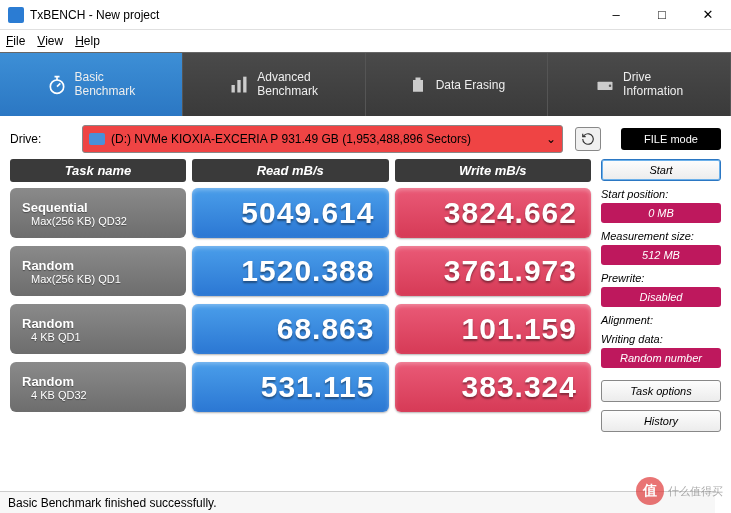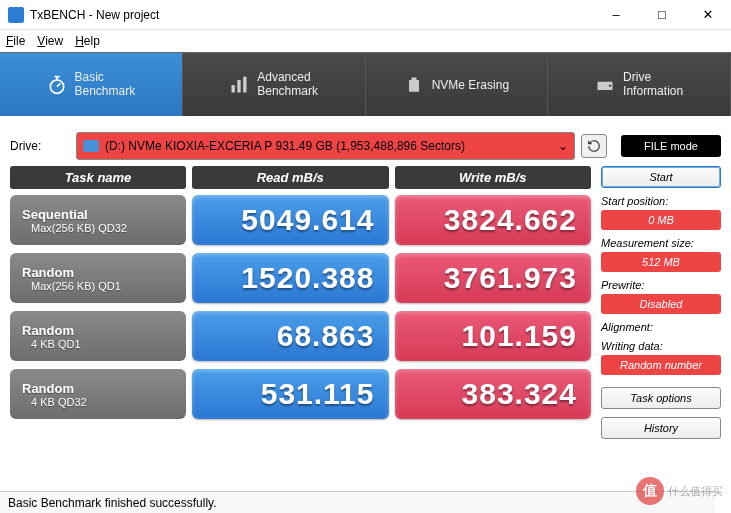--- a/index.html
+++ b/index.html
@@ -11,21 +11,21 @@
 .win-btn { width: 46px; height: 30px; display: flex; align-items: center; justify-content: center; font-size: 13px; }
 
 .menubar { height: 22px; display: flex; align-items: center; padding-left: 6px; gap: 12px; background: #fff; font-size: 12px; }
 .menubar span u { text-decoration: underline; }
 
 .tabbar { height: 64px; background: linear-gradient(#4a4a4a,#3a3a3a); display: flex; border-top: 1px solid #666; }
 .tab { flex: 1; display: flex; align-items: center; justify-content: center; gap: 8px; color: #eee; font-size: 12px; border-right: 1px solid #555; position: relative; }
 .tab.active { background: linear-gradient(#3d8fd6,#2b77c3); }
 .tab .tab-icon { width: 20px; height: 20px; }
 
-.toolbar-row { display: flex; align-items: center; padding: 16px 10px 6px 10px; gap: 6px; }
+.toolbar-row { display: flex; align-items: center; padding: 9px 10px 6px 10px; gap: 12px; }
 .drive-label { font-size: 12px; width: 60px; }
 .drive-select { flex: 1; height: 28px; border: 1px solid #888; border-radius: 3px; display: flex; align-items: center; padding: 0 6px; font-size: 12px; background: #ef4444; }
 .drive-select .disk-icon { width: 16px; height: 12px; background: #4a90d9; border-radius: 2px; margin-right: 6px; }
 .drive-select .chev { margin-left: auto; }
 .reload-btn { width: 26px; height: 24px; border: 1px solid #888; border-radius: 3px; display: flex; align-items: center; justify-content: center; background: #f0f0f0; }
 .filemode-btn { width: 100px; height: 22px; background: #000; color: #fff; font-size: 11px; display: flex; align-items: center; justify-content: center; border-radius: 3px; margin-left: 8px; }
 
 .main { display: flex; padding: 0 10px; gap: 10px; }
 .results { flex: 1; }
 .header-row { display: flex; gap: 6px; margin-bottom: 6px; }
@@ -38,21 +38,21 @@
 .task-cell .t1 { font-size: 13px; font-weight: 600; }
 .task-cell .t2 { font-size: 11px; margin-left: 9px; }
 .val-cell { flex: 1; border-radius: 6px; color: #fff; display: flex; align-items: center; justify-content: flex-end; padding: 8px 14px; font-size: 30px; font-weight: 700; letter-spacing: 1px; text-shadow: 0 2px 2px rgba(0,0,0,.4); box-shadow: inset 0 2px 4px rgba(255,255,255,.3), 0 1px 2px rgba(0,0,0,.3); }
 .val-cell.read { background: linear-gradient(#4a9eea,#2b77d3); }
 .val-cell.write { background: linear-gradient(#ea5a77,#d63a56); }
 
 .sidebar { width: 120px; display: flex; flex-direction: column; gap: 3px; font-size: 11px; font-style: italic; }
 .sb-btn { height: 22px; border: 1px solid #888; border-radius: 3px; background: linear-gradient(#fdfdfd,#ececec); display: flex; align-items: center; justify-content: center; font-size: 11px; }
 .sb-btn.accent { border-color: #2b77c3; box-shadow: 0 0 0 1px #6bb0ea inset; }
 .sb-label { font-size: 11px; margin-top: 4px; }
-.sb-val { height: 20px; background: #ef4444; color: #fff; border-radius: 3px; display: flex; align-items: center; justify-content: center; font-size: 11px; }
+.sb-val { height: 20px; background: #be185d; color: #fff; border-radius: 3px; display: flex; align-items: center; justify-content: center; font-size: 11px; }
 
 .statusbar { position: absolute; bottom: 0; left: 0; right: 16px; height: 22px; border-top: 1px solid #ccc; display: flex; align-items: center; padding: 0 8px; font-size: 12px; background: #f7f7f7; }
 
 .watermark { position: absolute; right: 8px; bottom: 8px; display: flex; align-items: center; gap: 4px; opacity: .7; font-size: 11px; color: #888; pointer-events:none;}
 .watermark .circ { width: 28px; height: 28px; border-radius: 50%; background: #e03a3a; display:flex;align-items:center;justify-content:center;color:#fff;font-size:14px;font-weight:700;}
 </style>
 </head>
 <body>
 
 <div class="titlebar">
@@ -84,21 +84,21 @@
         <rect x="10" y="6" width="4" height="15"></rect>
         <rect x="17" y="2" width="4" height="19"></rect>
       </svg>
     <div style="white-space:pre-line;line-height:1.1">Advanced
 Benchmark</div>
   </div>
   <div class="tab">
     <svg class="tab-icon" viewBox="0 0 24 24" fill="#ccc">
         <path d="M3 6h18M6 6v14h12V6M9 3h6v3H9z"></path>
       </svg>
-    <div>NVMe Erasing</div>
+    <div>Data Erasing</div>
   </div>
   <div class="tab">
     <svg class="tab-icon" viewBox="0 0 24 24" fill="#ccc">
         <rect x="3" y="8" width="18" height="10" rx="1"></rect>
         <circle cx="18" cy="13" r="1.5" fill="#555"></circle>
       </svg>
     <div style="white-space:pre-line;line-height:1.1">Drive
 Information</div>
   </div>
 </div>

